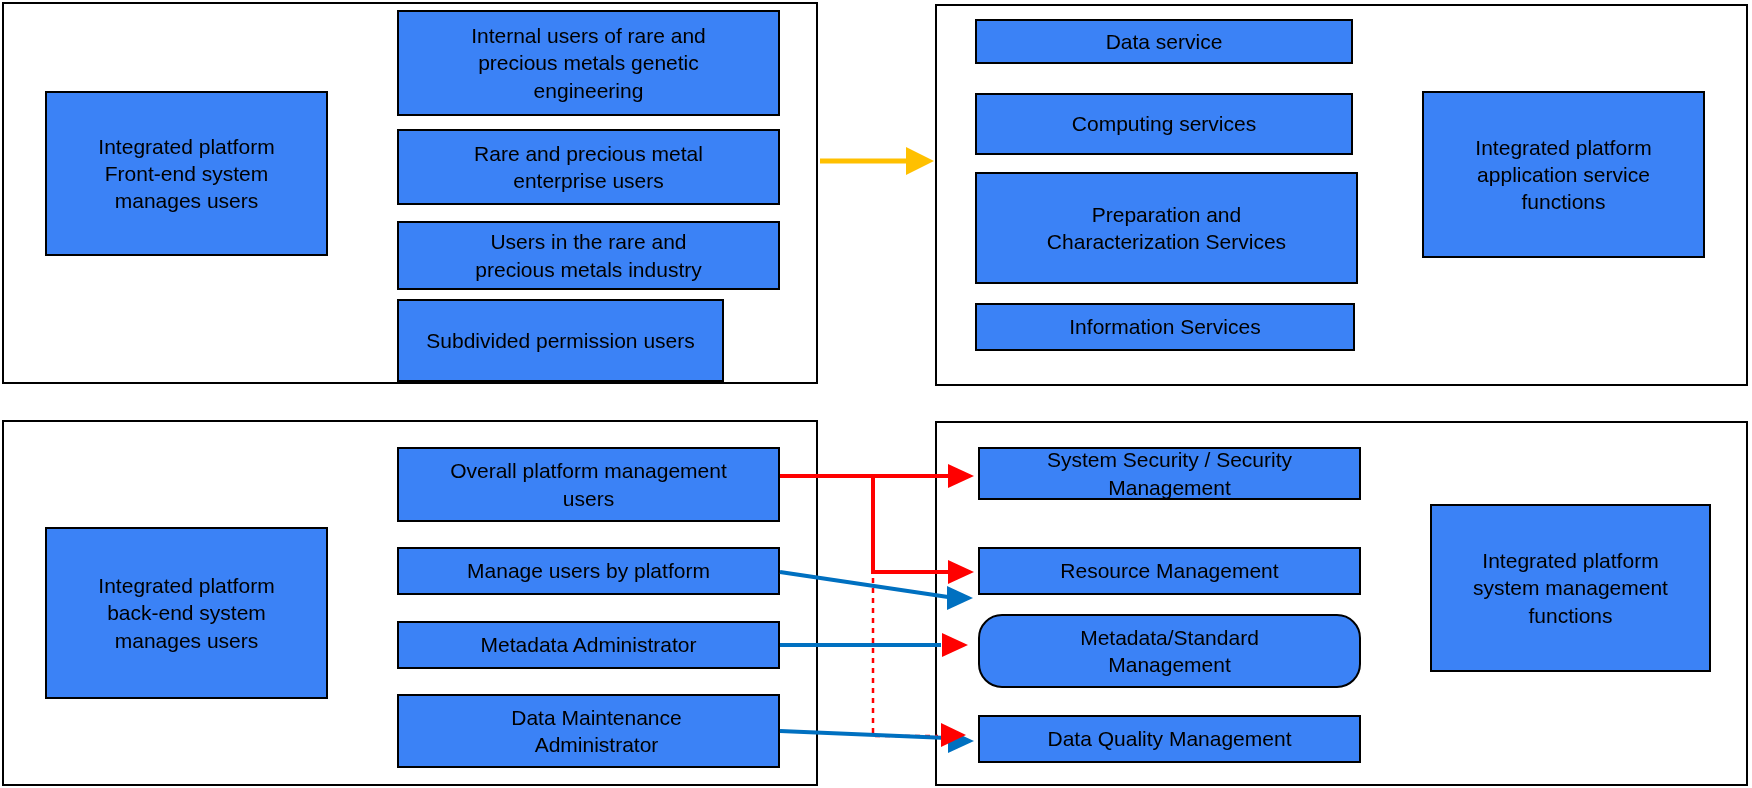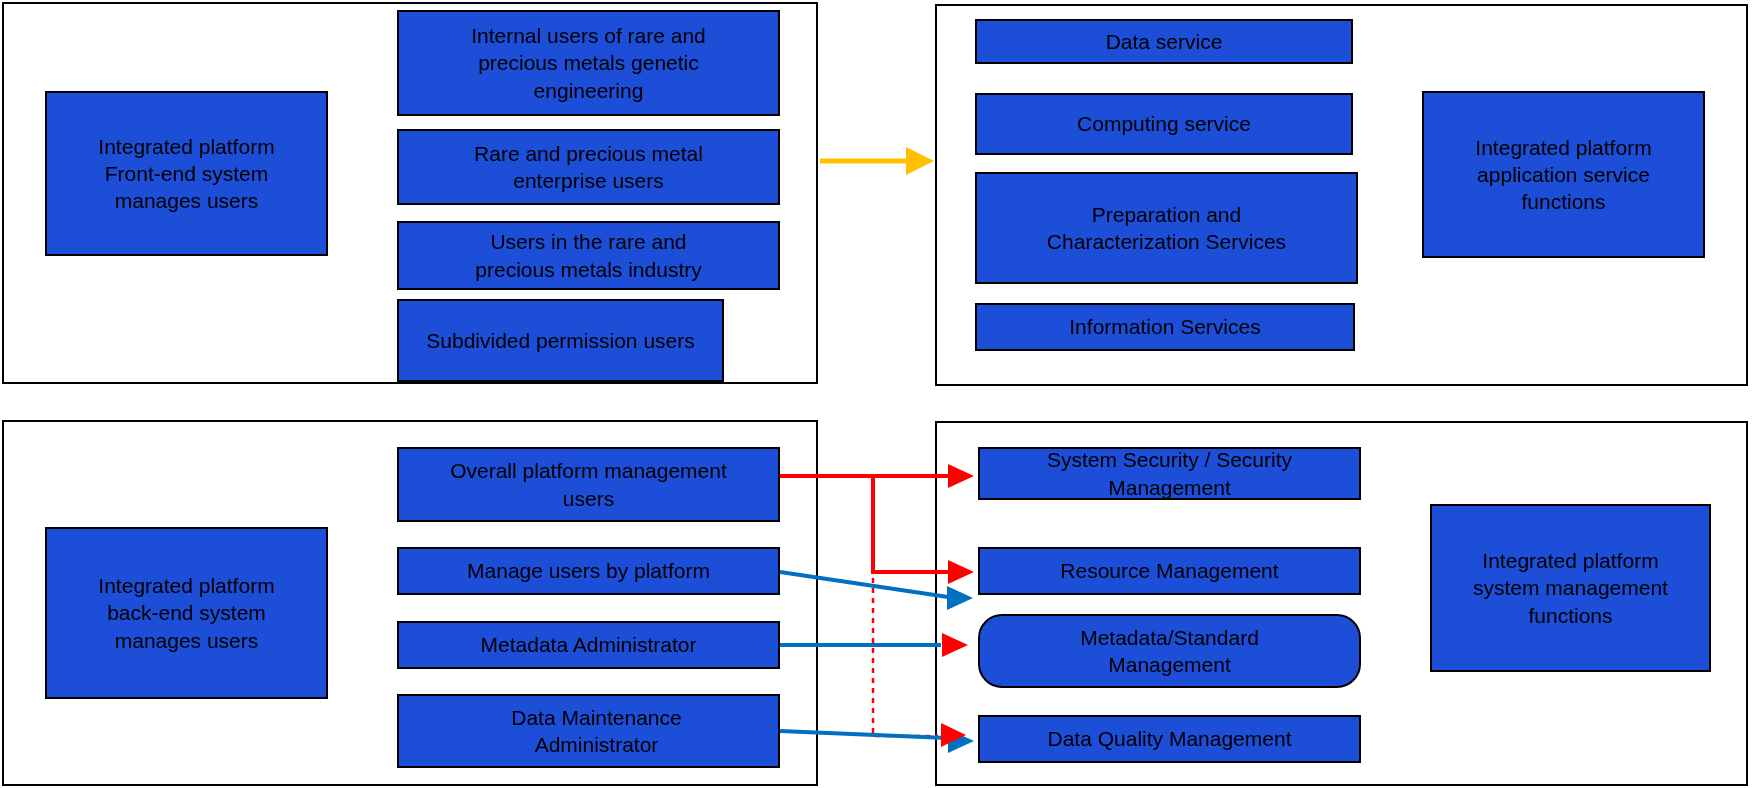--- a/index.html
+++ b/index.html
@@ -18,21 +18,21 @@
   .group {
     position: absolute;
     border: 2px solid #000;
     box-sizing: border-box;
     background: transparent;
   }
   .box {
     position: absolute;
     border: 2px solid #000;
     box-sizing: border-box;
-    background: #1d4ed8;
+    background: #3b82f6;
     display: flex;
     align-items: center;
     justify-content: center;
     text-align: center;
     white-space: pre-line;
     font-size: 21px;
     line-height: 1.3;
     color: #000;
     padding: 4px 8px;
   }
@@ -61,21 +61,21 @@
   <div class="box" style="left:397px; top:10px; width:383px; height:106px;">Internal users of rare and
 precious metals genetic
 engineering</div>
   <div class="box" style="left:397px; top:129px; width:383px; height:76px;">Rare and precious metal
 enterprise users</div>
   <div class="box" style="left:397px; top:221px; width:383px; height:69px;">Users in the rare and
 precious metals industry</div>
   <div class="box" style="left:397px; top:299px; width:327px; height:83px;">Subdivided permission users</div>
 
   <div class="box" style="left:975px; top:19px; width:378px; height:45px;">Data service</div>
-  <div class="box" style="left:975px; top:93px; width:378px; height:62px;">Computing service</div>
+  <div class="box" style="left:975px; top:93px; width:378px; height:62px;">Computing services</div>
   <div class="box" style="left:975px; top:172px; width:383px; height:112px;">Preparation and
 Characterization Services</div>
   <div class="box" style="left:975px; top:303px; width:380px; height:48px;">Information Services</div>
   <div class="box" style="left:1422px; top:91px; width:283px; height:167px;">Integrated platform
 application service
 functions</div>
 
   <div class="box" style="left:45px; top:527px; width:283px; height:172px;">Integrated platform
 back-end system
 manages users</div>

